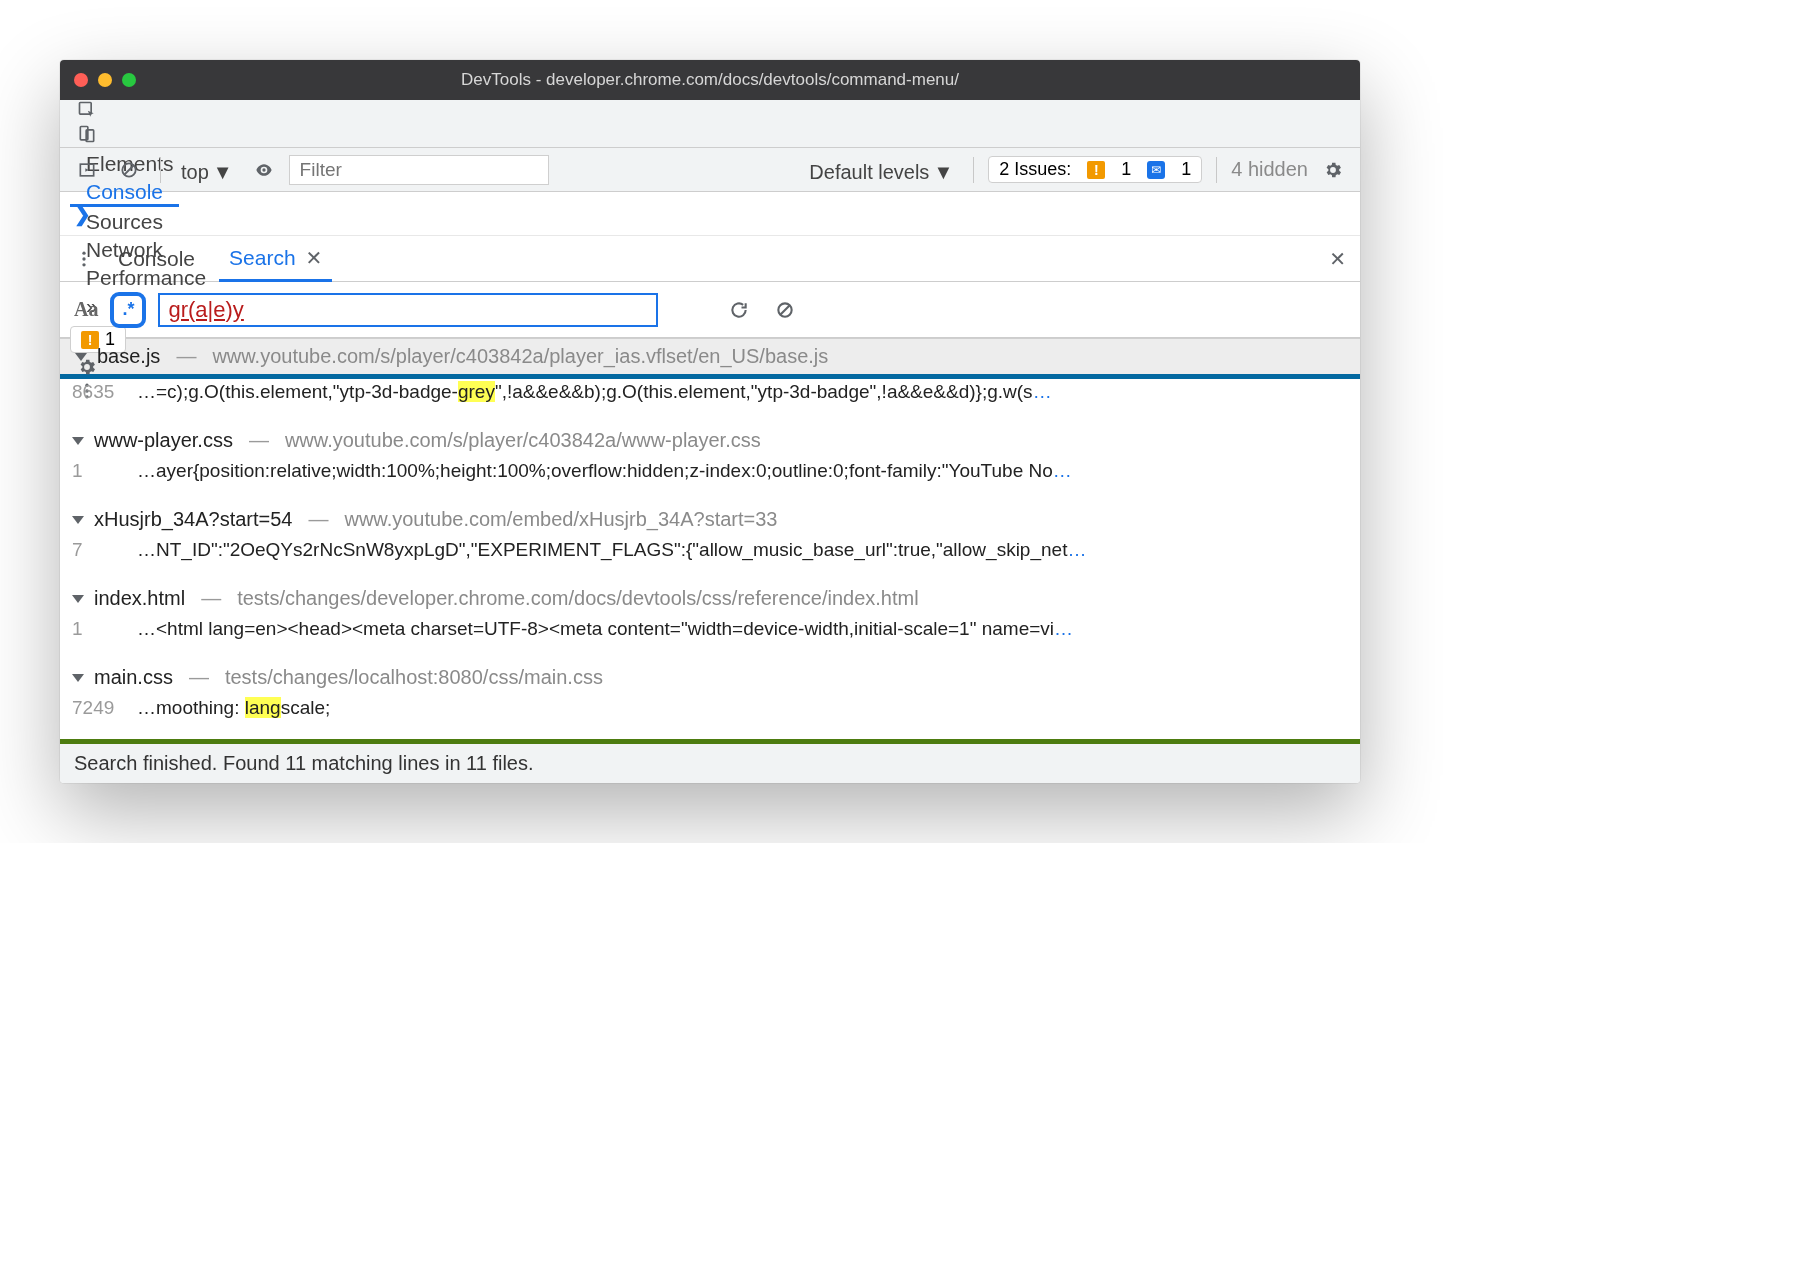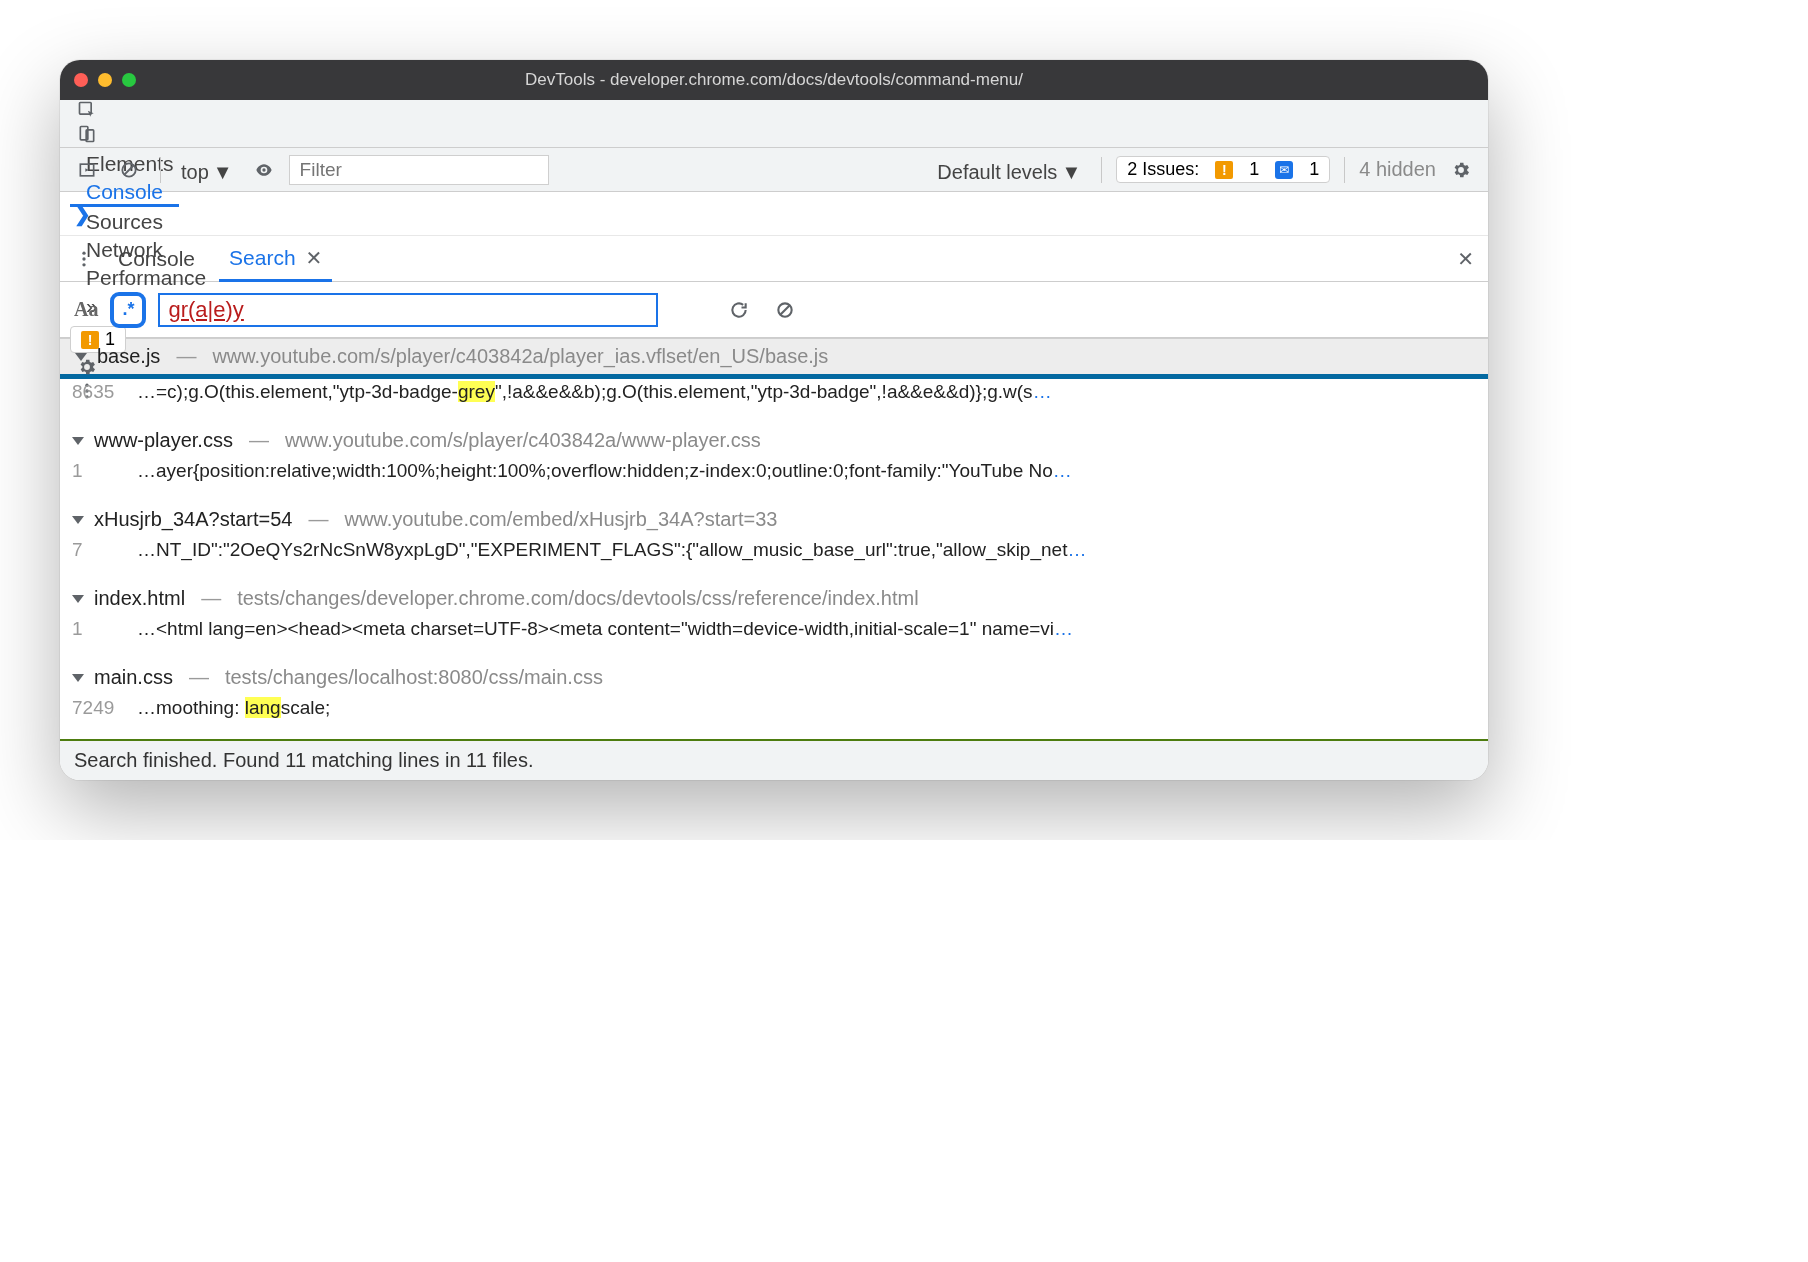--- a/index.html
+++ b/index.html
@@ -3,22 +3,22 @@
 <meta charset="utf-8">
 <style>
   * { box-sizing: border-box; }
   body {
     margin: 0;
     padding: 60px;
     font-family: -apple-system, "Helvetica Neue", Arial, sans-serif;
     background: #fff;
   }
   .window {
-    width: 1428px;
-    border-radius: 20px;
+    width: 1300px;
+    border-radius: 4px;
     box-shadow: 0 30px 80px rgba(0,0,0,0.3), 0 0 0 1px rgba(0,0,0,0.05);
     overflow: hidden;
     background: #fff;
     font-size: 20px;
   }
   .titlebar {
     background: #38383a;
     height: 40px;
     display: flex;
     align-items: center;
@@ -119,21 +119,21 @@
   .file-path { color:#8a8a8a; white-space:nowrap; overflow:hidden; text-overflow:ellipsis;}
   .match-row {
     display:flex; gap:5px; padding: 2px 12px 20px 12px; font-size:19px; color:#222;
     white-space:nowrap; overflow:hidden;
   }
   .line-num { color:#9a9a9a; width:60px; text-align:left; flex-shrink:0;}
   .snippet { overflow:hidden; text-overflow:ellipsis; }
   .hl { background:#ffff54; }
   .ellips-blue { color:#1a73e8; }
   .status-bar {
-    background:#f1f3f4; border-top:2px solid #4d7c0f; padding:8px 14px;
+    background:#f1f3f4; border-top:5px solid #4d7c0f; padding:8px 14px;
     font-size:20px; color:#333;
   }
 </style>
 </head>
 <body>
 
 <div class="window">
 
   <div class="titlebar">
     <div class="traffic">

